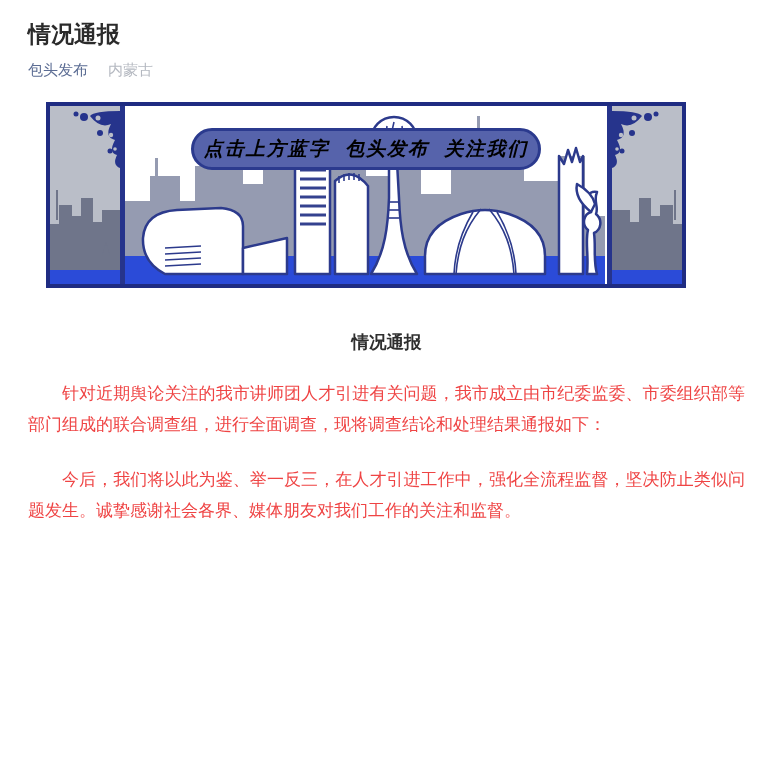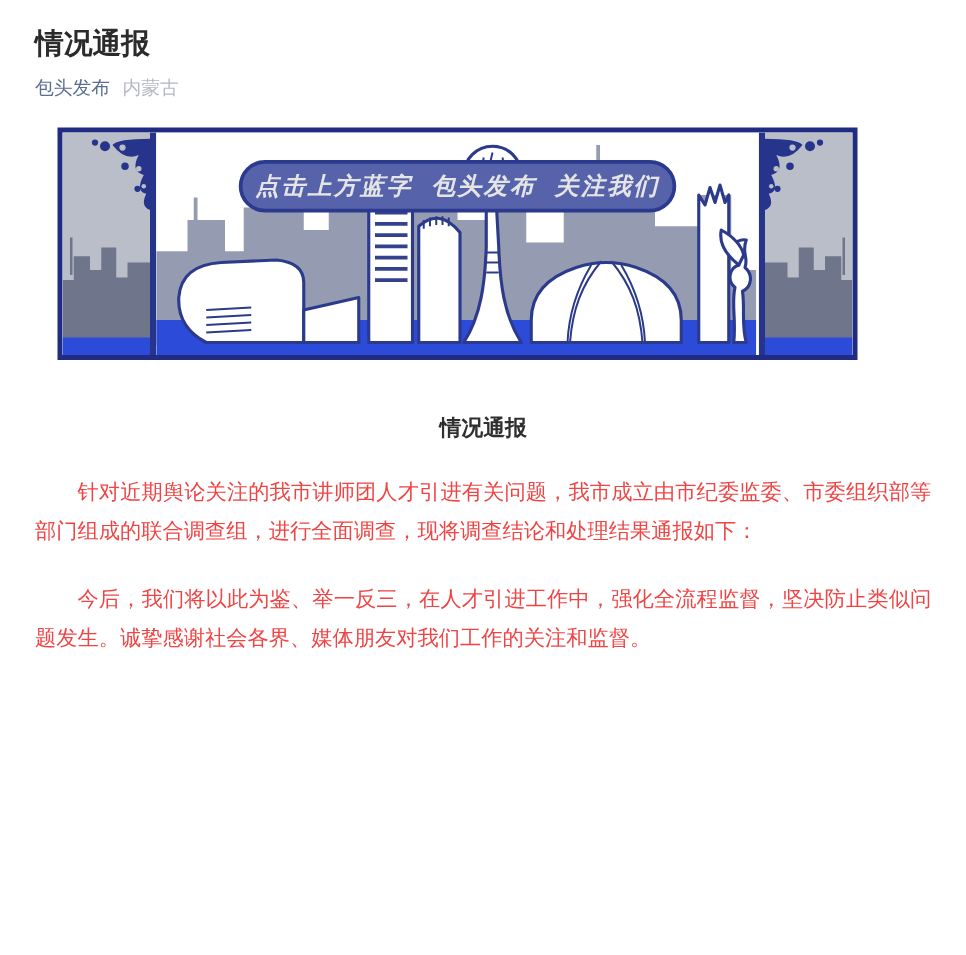--- a/index.html
+++ b/index.html
@@ -18,21 +18,21 @@
     font-size: 23px;
     font-weight: 700;
     color: #2b2b2b;
     line-height: 1.4;
   }
   .byline {
     margin-top: 11px;
     font-size: 15px;
     display: flex;
     align-items: center;
-    gap: 10px;
+    gap: 20px;
     white-space: nowrap;
   }
   .byline .account { color: #5c6d94; cursor: pointer; }
   .byline .meta { color: #b4b8c0; }
 
   
   .banner {
     margin: 22px 0 0 18px;
     width: 640px;
     height: 186px;
@@ -62,22 +62,22 @@
   }
   .center-panel > svg { position: absolute; left: 0; bottom: 0; }
   .slogan-pill {
     position: absolute;
     top: 22px; left: 50%;
     transform: translateX(-50%);
     width: 350px; height: 42px;
     background: #5663ab;
     border: 3px solid #2b3a8e;
     border-radius: 24px;
-    color: #e5e5e5;
-    font-family: Liberation Serif, serif;
+    color: #000000;
+    font-family: Liberation Sans, sans-serif;
     font-style: italic;
     font-weight: 700;
     font-size: 19px;
     letter-spacing: 2px;
     word-spacing: 8px;
     display: flex;
     align-items: center;
     justify-content: center;
     white-space: nowrap;
   }

